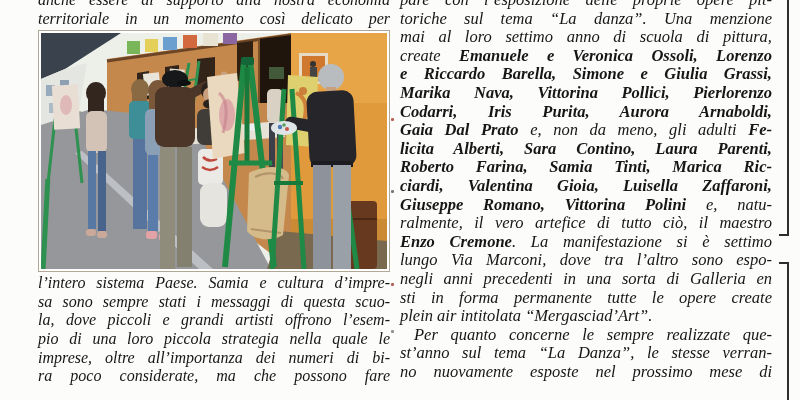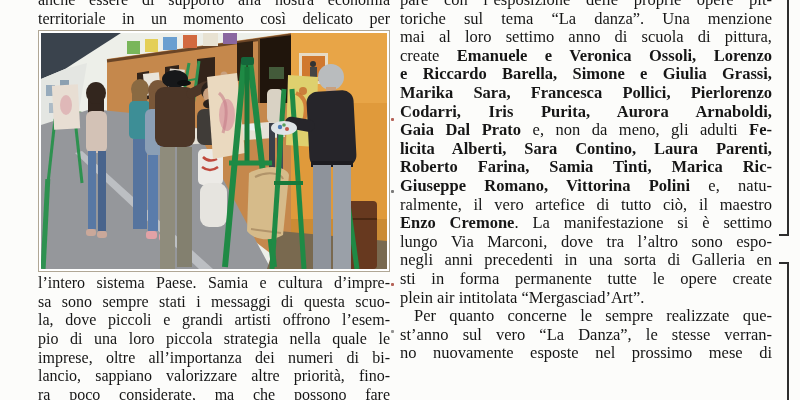--- a/index.html
+++ b/index.html
@@ -6,21 +6,21 @@
   body{
     width:800px;height:400px;overflow:hidden;position:relative;
     background:#fcfcfa;color:#161616;
     font-family:"Liberation Serif", serif;
     -webkit-font-smoothing:antialiased;
   }
   #page{position:absolute;inset:0;}
   .col{position:absolute;top:-9px;}
   .col-left{left:38px;width:352px;font-size:16px;line-height:18.6px;}
   .col-right{left:400px;width:372px;font-size:16.5px;line-height:18.6px;}
-  .tl{text-align:justify;text-align-last:justify;}
+  .tl{text-align:justify;text-align-last:justify;font-style:italic;}
   .tl-left{text-align-last:left;}
   .tl-indent{text-indent:14px;}
   .b{font-weight:700;}
   figure.photo{
     margin:2px 0 2px 0;width:352px;height:242px;box-sizing:border-box;
     border:1px solid #b0a795;background:#fff;padding:2px;
   }
   figure.photo svg{display:block;width:100%;height:100%;}
   .rule{position:absolute;width:2px;background:#2d2d2d;}
   .rule-foot{position:absolute;height:2px;width:10px;background:#2d2d2d;}
@@ -179,45 +179,45 @@
         <rect x="292" y="132" width="18" height="104" fill="#9aa0a8"></rect>
       </svg>
     </figure>
 
     <div>
         <div class="tl"><span>l’intero sistema Paese. Samia e cultura d’impre-</span></div>
         <div class="tl"><span>sa sono sempre stati i messaggi di questa scuo-</span></div>
         <div class="tl"><span>la, dove piccoli e grandi artisti offrono l’esem-</span></div>
         <div class="tl"><span>pio di una loro piccola strategia nella quale le</span></div>
         <div class="tl"><span>imprese, oltre all’importanza dei numeri di bi-</span></div>
-        <div class="tl"><span>lancio, sappiano valorizzare altre priorità, fino-</span></div>
         <div class="tl"><span>ra poco considerate, ma che possono fare</span></div>
       </div>
   </div>
 
   <div class="col col-right">
       <div class="tl"><span>pare con l’esposizione delle proprie opere pit-</span></div>
       <div class="tl"><span>toriche sul tema “La danza”. Una menzione</span></div>
       <div class="tl"><span>mai al loro settimo anno di scuola di pittura,</span></div>
       <div class="tl"><span>create </span><span class="b">Emanuele e Veronica Ossoli, Lorenzo</span></div>
       <div class="tl"><span class="b">e Riccardo Barella, Simone e Giulia Grassi,</span></div>
-      <div class="tl"><span class="b">Marika Sara, Francesca Pollici, Pierlorenzo</span></div>
+      <div class="tl"><span class="b">Marika Nava, Vittorina Pollici, Pierlorenzo</span></div>
       <div class="tl"><span class="b">Codarri, Iris Purita, Aurora Arnaboldi,</span></div>
       <div class="tl"><span class="b">Gaia Dal Prato</span><span> e, non da meno, gli adulti </span><span class="b">Fe-</span></div>
       <div class="tl"><span class="b">licita Alberti, Sara Contino, Laura Parenti,</span></div>
       <div class="tl"><span class="b">Roberto Farina, Samia Tinti, Marica Ric-</span></div>
+      <div class="tl"><span class="b">ciardi, Valentina Gioia, Luisella Zaffaroni,</span></div>
       <div class="tl"><span class="b">Giuseppe Romano, Vittorina Polini</span><span> e, natu-</span></div>
       <div class="tl"><span>ralmente, il vero artefice di tutto ciò, il maestro</span></div>
       <div class="tl"><span class="b">Enzo Cremone</span><span>. La manifestazione si è settimo</span></div>
       <div class="tl"><span>lungo Via Marconi, dove tra l’altro sono espo-</span></div>
       <div class="tl"><span>negli anni precedenti in una sorta di Galleria en</span></div>
       <div class="tl"><span>sti in forma permanente tutte le opere create</span></div>
       <div class="tl tl-left"><span>plein air intitolata “Mergasciad’Art”.</span></div>
       <div class="tl tl-indent"><span>Per quanto concerne le sempre realizzate que-</span></div>
-      <div class="tl"><span>st’anno sul vero “La Danza”, le stesse verran-</span></div>
+      <div class="tl"><span>st’anno sul tema “La Danza”, le stesse verran-</span></div>
       <div class="tl"><span>no nuovamente esposte nel prossimo mese di</span></div>
     </div>
 
   <div class="rule" style="left:787px;top:0;height:236px;"></div>
   <div class="rule-foot" style="left:779px;top:234px;"></div>
   <div class="rule" style="left:787px;top:262px;height:138px;"></div>
   <div class="rule-foot" style="left:779px;top:262px;"></div>
 
   <div class="speck" style="left:391px;top:118px;background:#a33b2e;"></div>
   <div class="speck" style="left:391px;top:190px;background:#5a5a5a;"></div>

